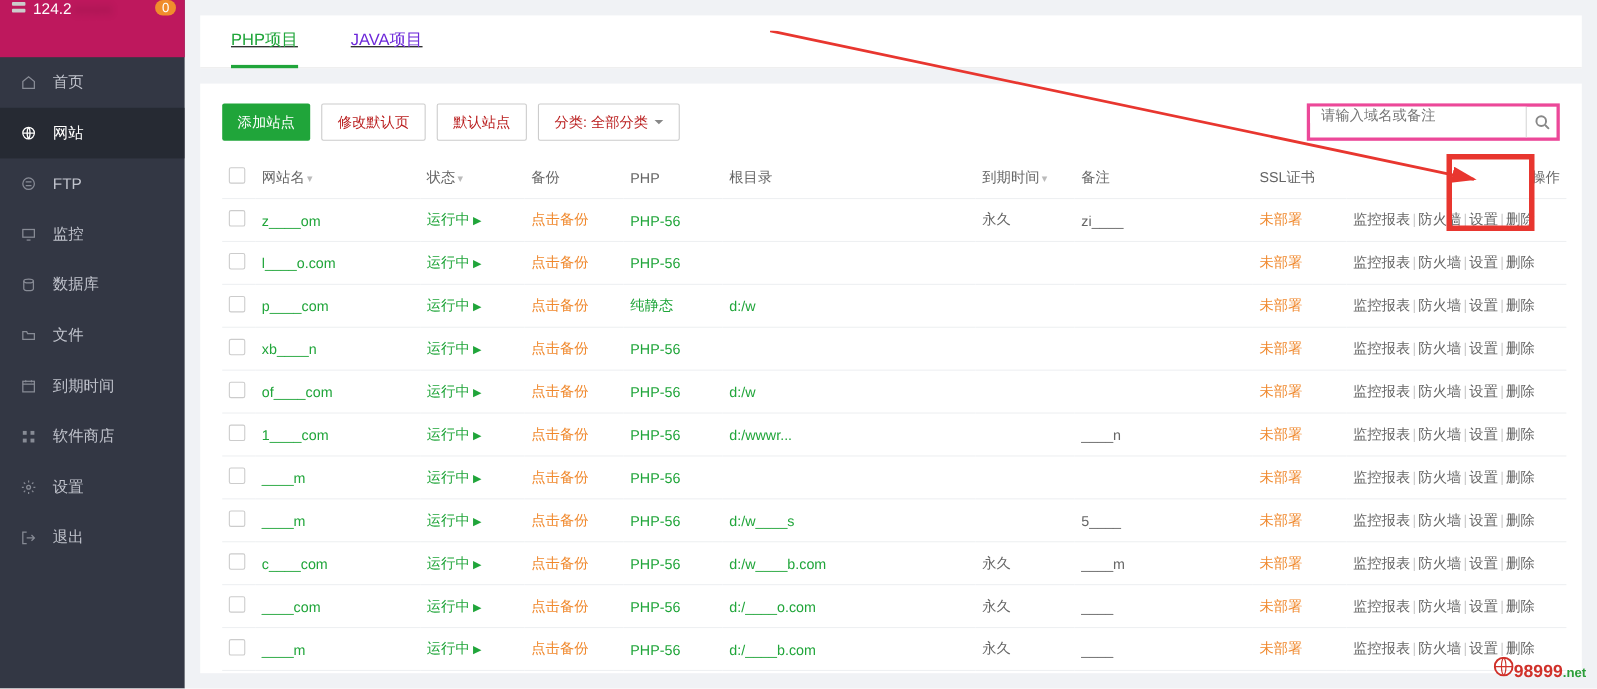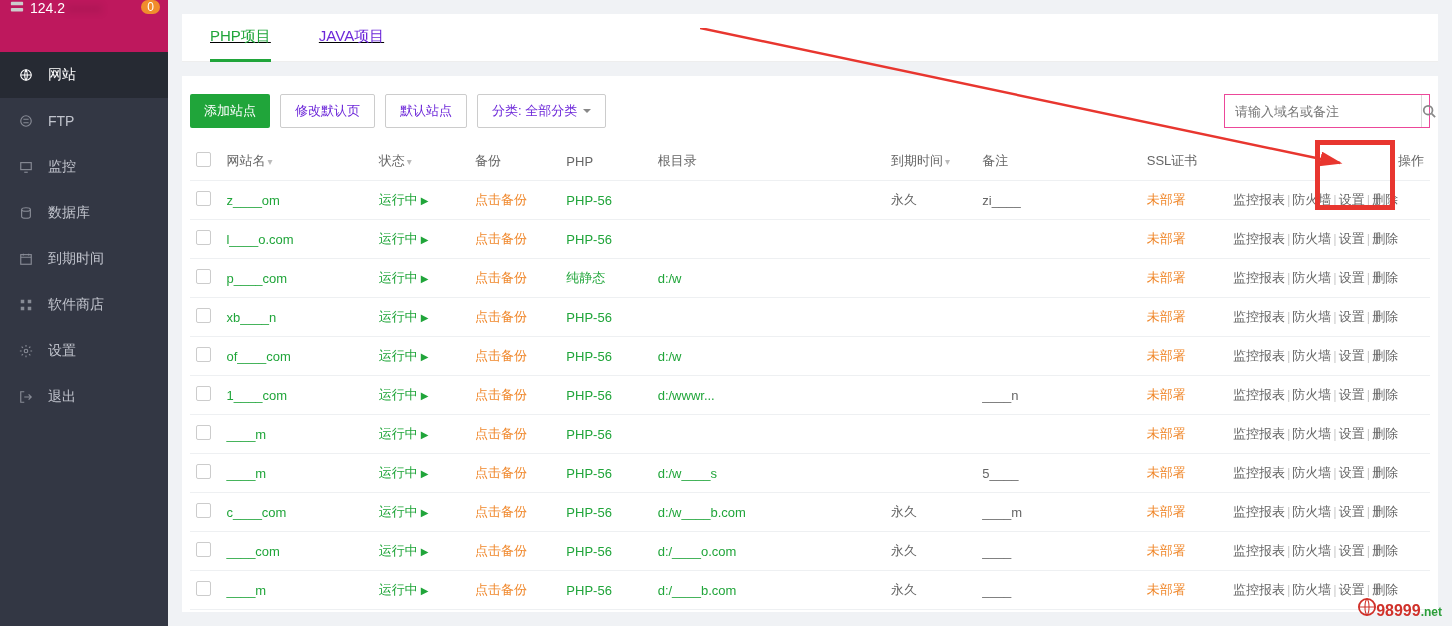--- a/index.html
+++ b/index.html
@@ -13,27 +13,27 @@
 .sidebar-item { height: 46px; display: flex; align-items: center; padding: 0 18px; font-size: 14px; cursor: pointer; }
 .sidebar-item.active { background: #262a33; color: #fff; }
 .sidebar-item .icon { width: 16px; height: 16px; margin-right: 14px; opacity: 0.6; display: inline-flex; align-items: center; justify-content: center; }
 .sidebar-item.active .icon { opacity: 1; }
 
 .main { flex: 1; background: #f0f2f5; display: flex; flex-direction: column; overflow: hidden; }
 .tabs { background: #fff; height: 48px; display: flex; align-items: center; padding: 0 28px; border-bottom: 1px solid #eee; margin: 14px 14px 0 14px; text-decoration: underline; }
 .tab { height: 48px; display: flex; align-items: center; margin-right: 48px; font-size: 15px; color: #6d28d9; cursor: pointer; border-bottom: 3px solid transparent; }
 .tab.active { color: #20a53a; border-bottom-color: #20a53a; font-weight: 500; }
 
-.content { background: #fff; margin: 14px; padding: 18px 8px; flex: 1; overflow: hidden; }
+.content { background: #fff; margin: 14px; padding: 18px 20px; flex: 1; overflow: hidden; }
 .toolbar { display: flex; align-items: center; margin-bottom: 14px; }
 .btn { display: inline-flex; align-items: center; height: 34px; padding: 0 14px; font-size: 13px; border-radius: 2px; cursor: pointer; margin-right: 10px; }
 .btn-primary { background: #20a53a; color: #fff; border: none; }
-.btn-default { background: #fff; border: 1px solid #ccc; color: #6d28d9; }
+.btn-default { background: #fff; border: 1px solid #ccc; color: #b91c1c; }
 .btn-select::after { content: ""; margin-left: 6px; border: 4px solid transparent; border-top-color: #888; transform: translateY(2px); }
-.search-wrap { margin-left: auto; display: flex; align-items: center; border: 1px solid #ec4899; height: 34px; width: 206px; }
+.search-wrap { margin-left: auto; display: flex; align-items: flex-start; border: 3px solid #ec4899; height: 34px; width: 230px; }
 .search-wrap input { flex: 1; border: none; outline: none; padding: 0 10px; font-size: 13px; color: #666; }
 .search-wrap .search-btn { width: 36px; height: 100%; display: flex; align-items: center; justify-content: center; border-left: 1px solid #d8d8d8; color: #888; cursor: pointer; }
 
 .tbl { width: 100%; border-collapse: collapse; font-size: 13px; table-layout: fixed; }
 .tbl th, .tbl td { text-align: left; padding: 10px 6px; border-bottom: 1px solid #eef0f2; white-space: nowrap; overflow: hidden; text-overflow: ellipsis; }
 .tbl th { color: #666; font-weight: 500; }
 .tbl td { color: #666; }
 .chk { width: 15px; height: 15px; border: 1px solid #ccc; border-radius: 2px; display: inline-block; cursor: pointer; }
 .sort { color: #bbb; font-size: 10px; margin-left: 2px; }
 .link-green { color: #20a53a; cursor: pointer; }
@@ -61,20 +61,28 @@
         <svg width="14" height="14" viewBox="0 0 16 16" fill="#ccc">
             <rect x="1" y="2" width="14" height="4" rx="1"></rect>
             <rect x="1" y="9" width="14" height="4" rx="1"></rect>
           </svg>
       </span>
       <span class="ip">124.2</span>
       <span class="blur" style="margin-left:2px">xxxxx</span>
       <span class="badge">0</span>
     </div>
     <div id="sidebar-items">
+        <div class="sidebar-item">
+          <span class="icon">
+            <svg width="14" height="14" viewBox="0 0 16 16" fill="none" stroke="currentColor" stroke-width="1.3">
+              <path d="M2 7l6-5 6 5v7H2z"></path>
+            </svg>
+          </span>
+          <span>首页</span>
+        </div>
         <div class="sidebar-item active">
           <span class="icon">
             <svg width="14" height="14" viewBox="0 0 16 16" fill="none" stroke="currentColor" stroke-width="1.3">
               <circle cx="8" cy="8" r="6"></circle>
               <path d="M2 8h12M8 2c2 2 2 10 0 12M8 2c-2 2-2 10 0 12"></path>
             </svg>
           </span>
           <span>网站</span>
         </div>
         <div class="sidebar-item">
@@ -96,20 +104,28 @@
           <span>监控</span>
         </div>
         <div class="sidebar-item">
           <span class="icon">
             <svg width="14" height="14" viewBox="0 0 16 16" fill="none" stroke="currentColor" stroke-width="1.3">
               <ellipse cx="8" cy="4" rx="5" ry="2"></ellipse>
               <path d="M3 4v8c0 1 2 2 5 2s5-1 5-2V4"></path>
             </svg>
           </span>
           <span>数据库</span>
+        </div>
+        <div class="sidebar-item">
+          <span class="icon">
+            <svg width="14" height="14" viewBox="0 0 16 16" fill="none" stroke="currentColor" stroke-width="1.3">
+              <path d="M2 4h4l1 2h7v6H2z"></path>
+            </svg>
+          </span>
+          <span>文件</span>
         </div>
         <div class="sidebar-item">
           <span class="icon">
             <svg width="14" height="14" viewBox="0 0 16 16" fill="none" stroke="currentColor" stroke-width="1.3">
               <rect x="2" y="3" width="12" height="11"></rect>
               <path d="M2 6h12M5 2v2M11 2v2"></path>
             </svg>
           </span>
           <span>到期时间</span>
         </div>

